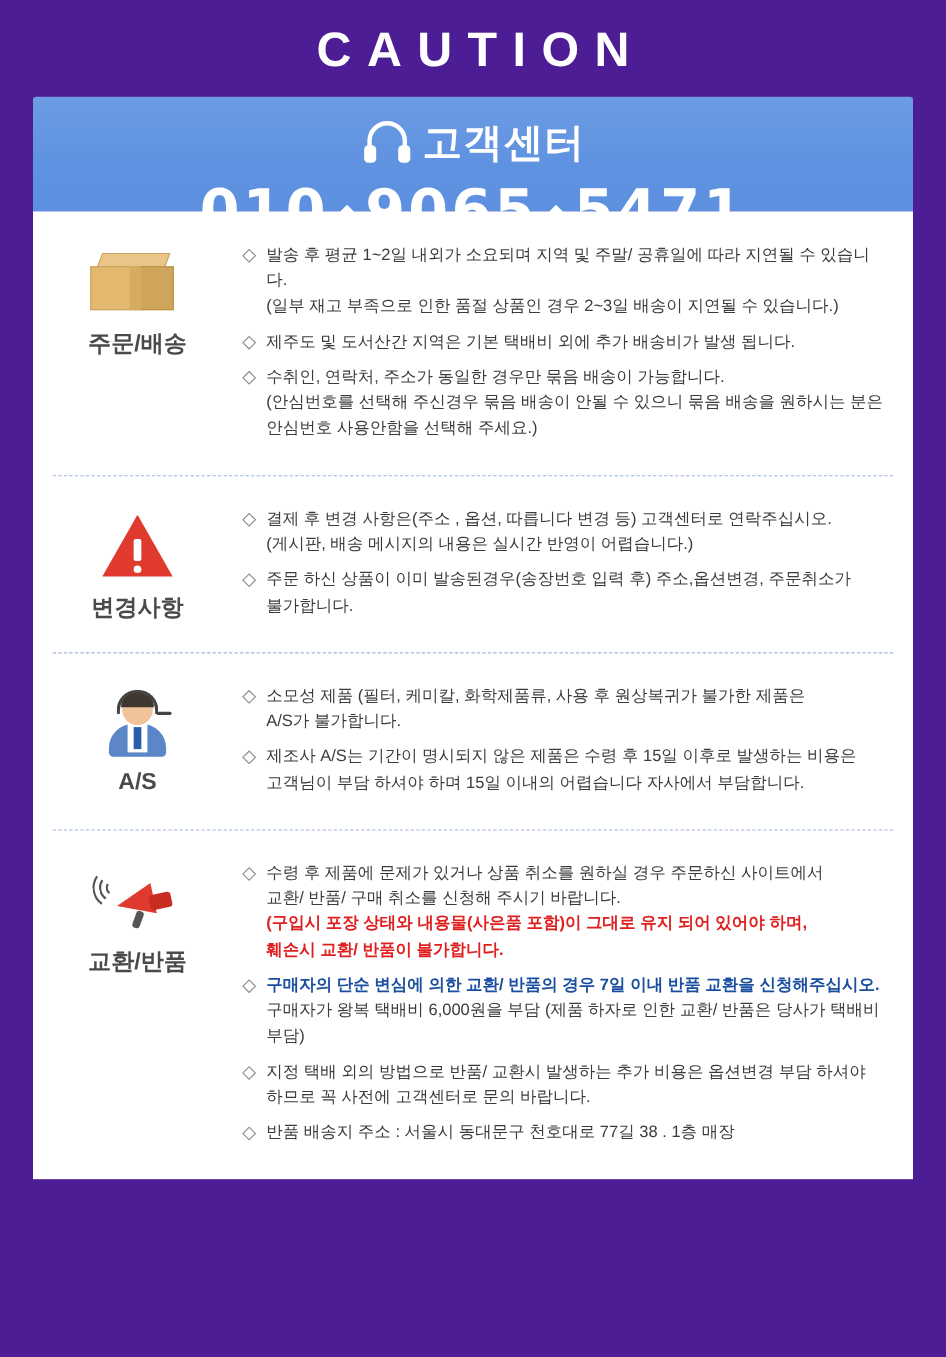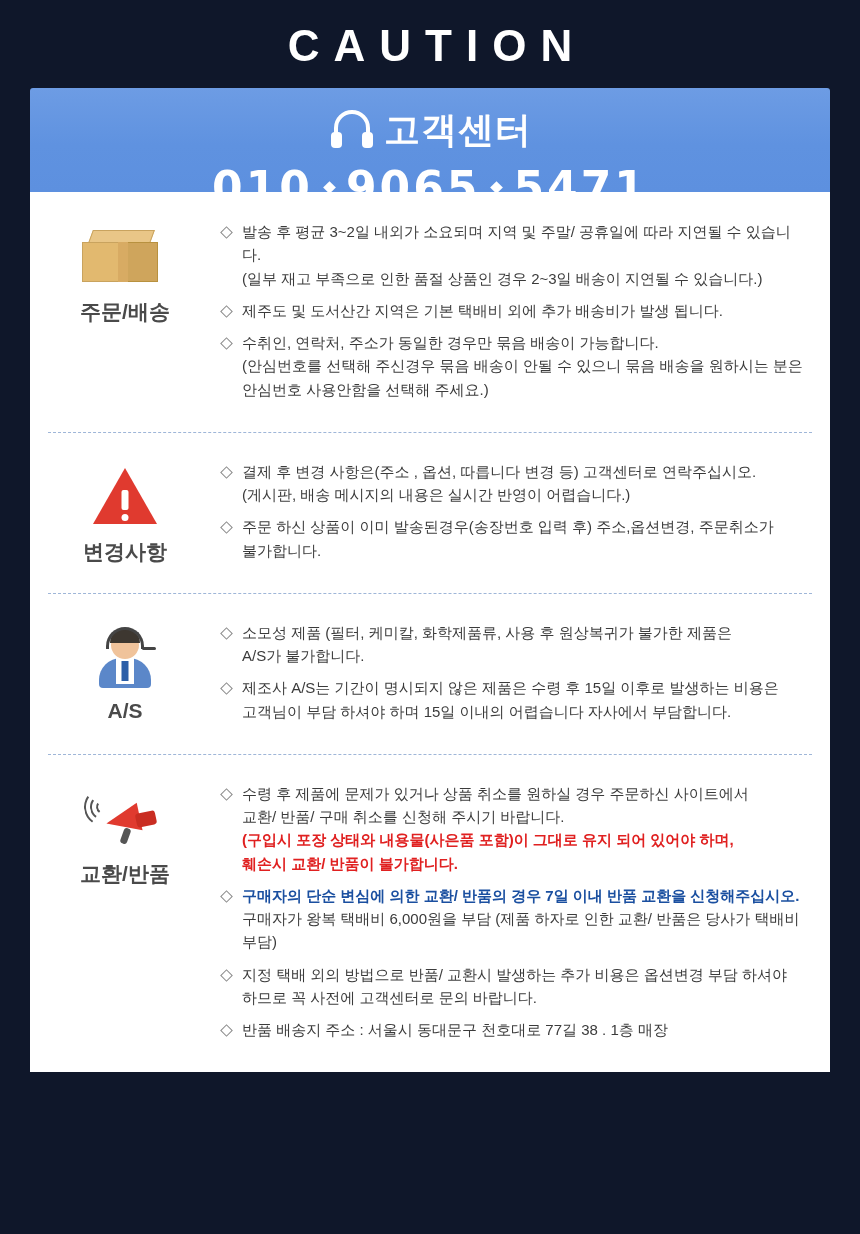--- a/index.html
+++ b/index.html
@@ -4,21 +4,21 @@
 <style>
   * { box-sizing: border-box; }
   html, body {
     margin: 0; padding: 0;
     background: #4a7fd6;
     font-family: "Liberation Sans", sans-serif;
   }
   .page {
     width: 860px;
     height: 1234px;
-    background: #0f172a;
+    background: #4c1d95;
     position: relative;
     overflow: hidden;
   }
   
   .caution-title {
     text-align: center;
     color: #ffffff;
     font-size: 44px;
     font-weight: bold;
     letter-spacing: 14px;
@@ -47,21 +47,21 @@
   }
   .headset-icon { width: 48px; height: 44px; position: relative; }
   .cs-title {
     color: #ffffff;
     font-size: 36px;
     font-weight: bold;
     letter-spacing: 1px;
   }
   .cs-phone {
     color: #ffffff;
-    font-size: 44px;
+    font-size: 52px;
     font-weight: bold;
     letter-spacing: 3px;
     font-family: "DejaVu Sans", sans-serif;
     margin-top: 4px;
     display: flex;
     justify-content: center;
     align-items: center;
     gap: 10px;
   }
   .phone-dot {
@@ -289,21 +289,21 @@
           <span class="pkg-top"></span>
           <span class="pkg-left"></span>
           <span class="pkg-right"></span>
           <span class="pkg-tape"></span>
         </div>
         <div class="sec-label">주문/배송</div>
       </div>
       <div class="sec-body">
         <ul class="bullets">
           <li>
-            <span class="line">발송 후 평균 3~2일 내외가 소요되며 지역 및 주말/ 공휴일에 따라 지연될 수 있습니다.</span>
+            <span class="line">발송 후 평균 1~2일 내외가 소요되며 지역 및 주말/ 공휴일에 따라 지연될 수 있습니다.</span>
             <span class="line">(일부 재고 부족으로 인한 품절 상품인 경우 2~3일 배송이 지연될 수 있습니다.)</span>
           </li>
           <li>
             <span class="line">제주도 및 도서산간 지역은 기본 택배비 외에 추가 배송비가 발생 됩니다.</span>
           </li>
           <li>
             <span class="line">수취인, 연락처, 주소가 동일한 경우만 묶음 배송이 가능합니다.</span>
             <span class="line">(안심번호를 선택해 주신경우 묶음 배송이 안될 수 있으니 묶음 배송을 원하시는 분은</span>
             <span class="line">안심번호 사용안함을 선택해 주세요.)</span>
           </li>

